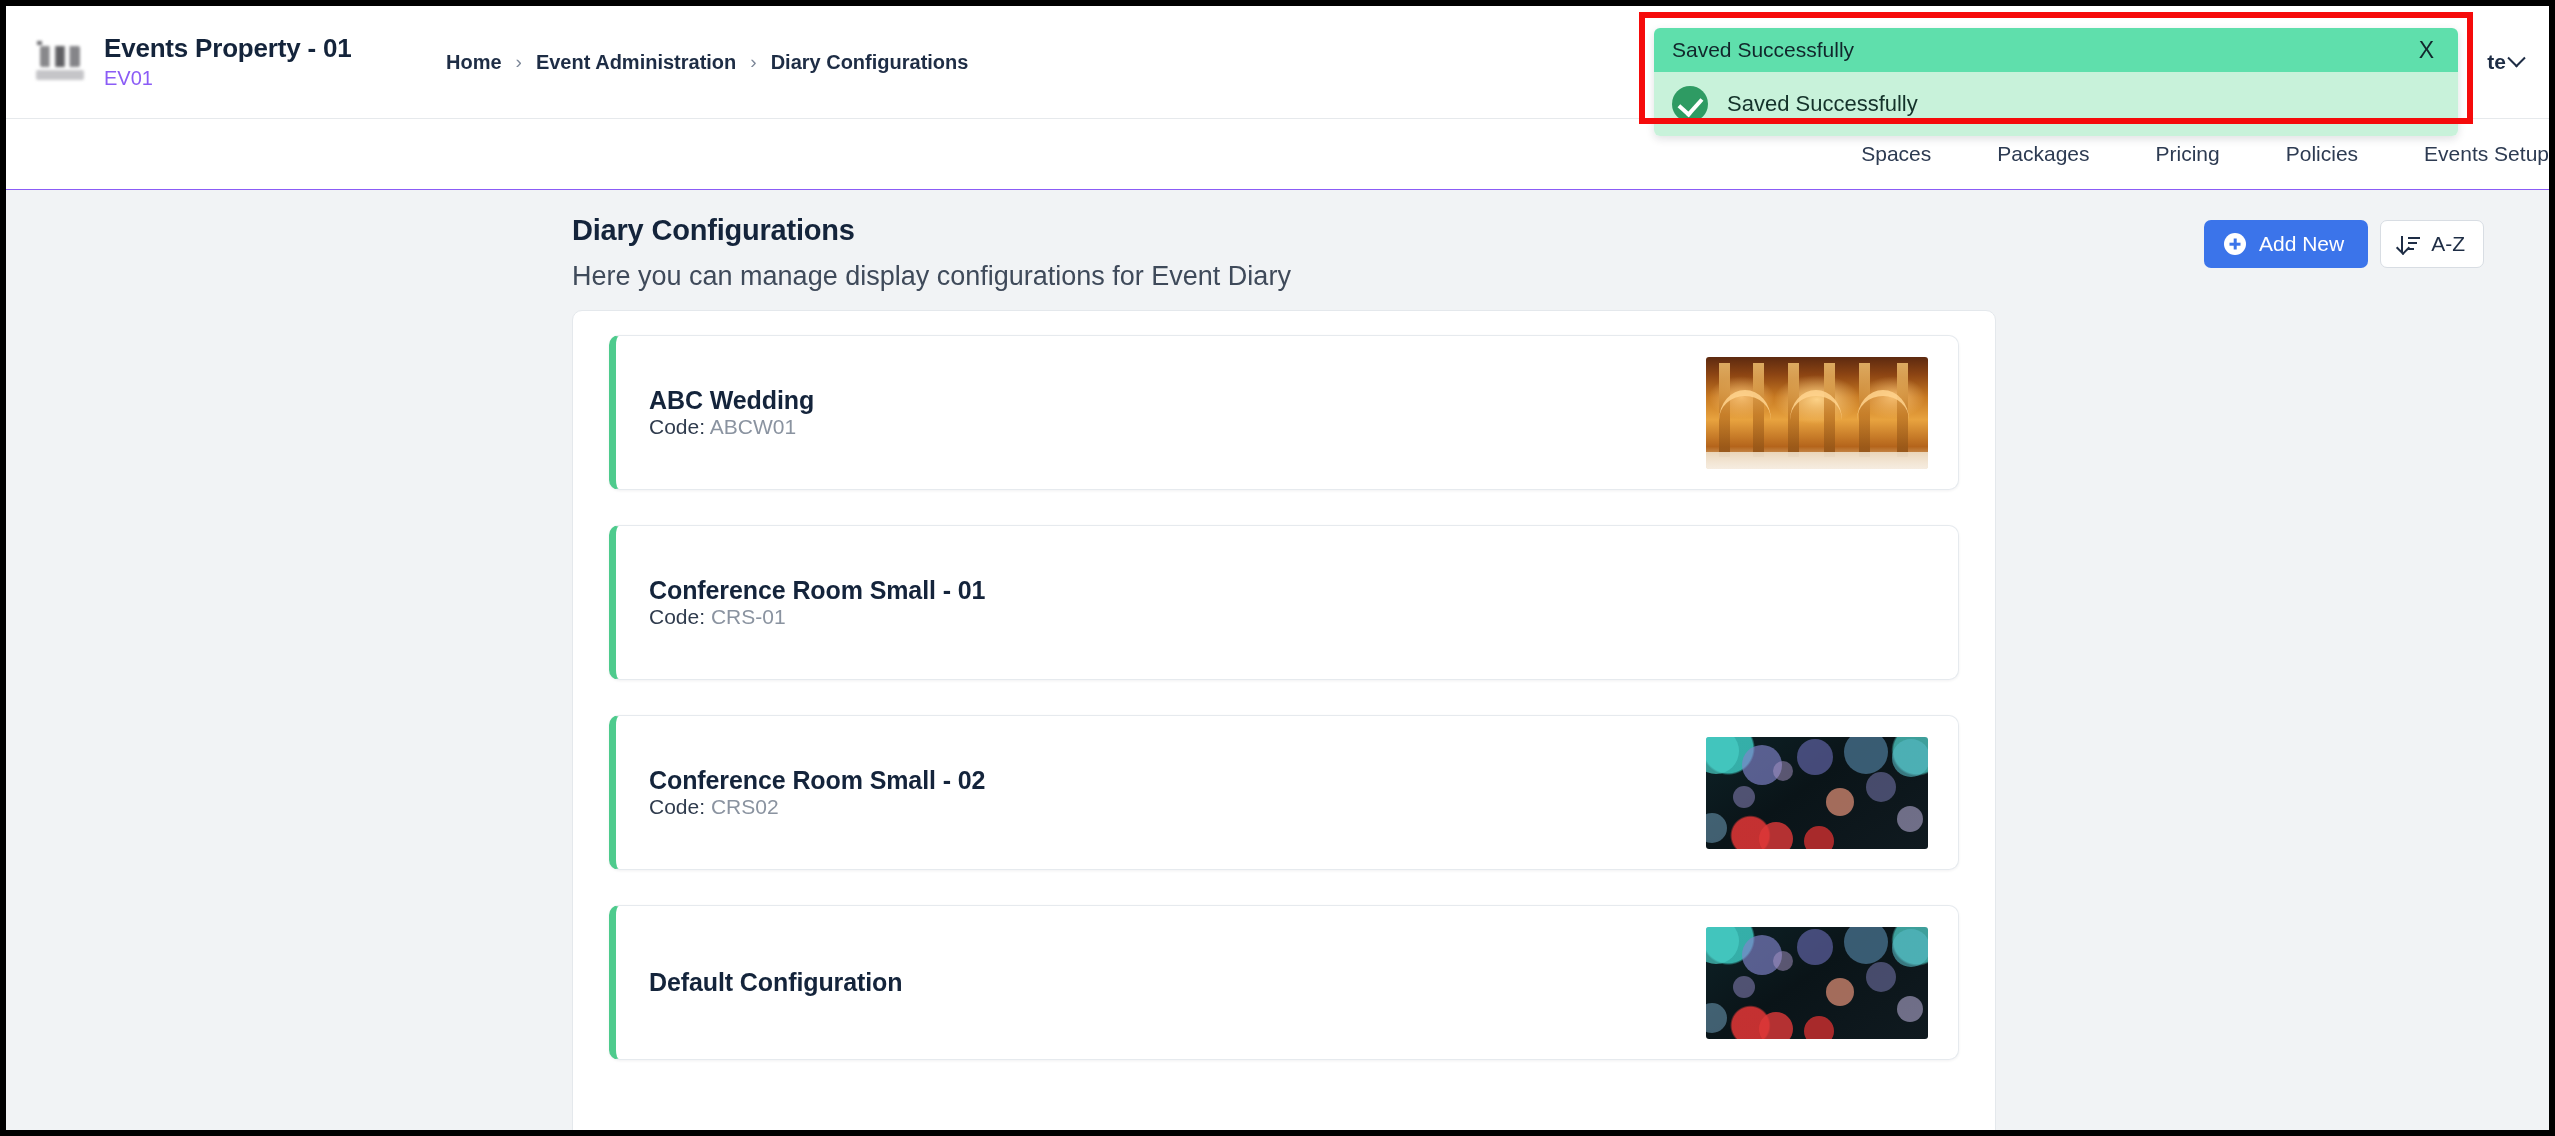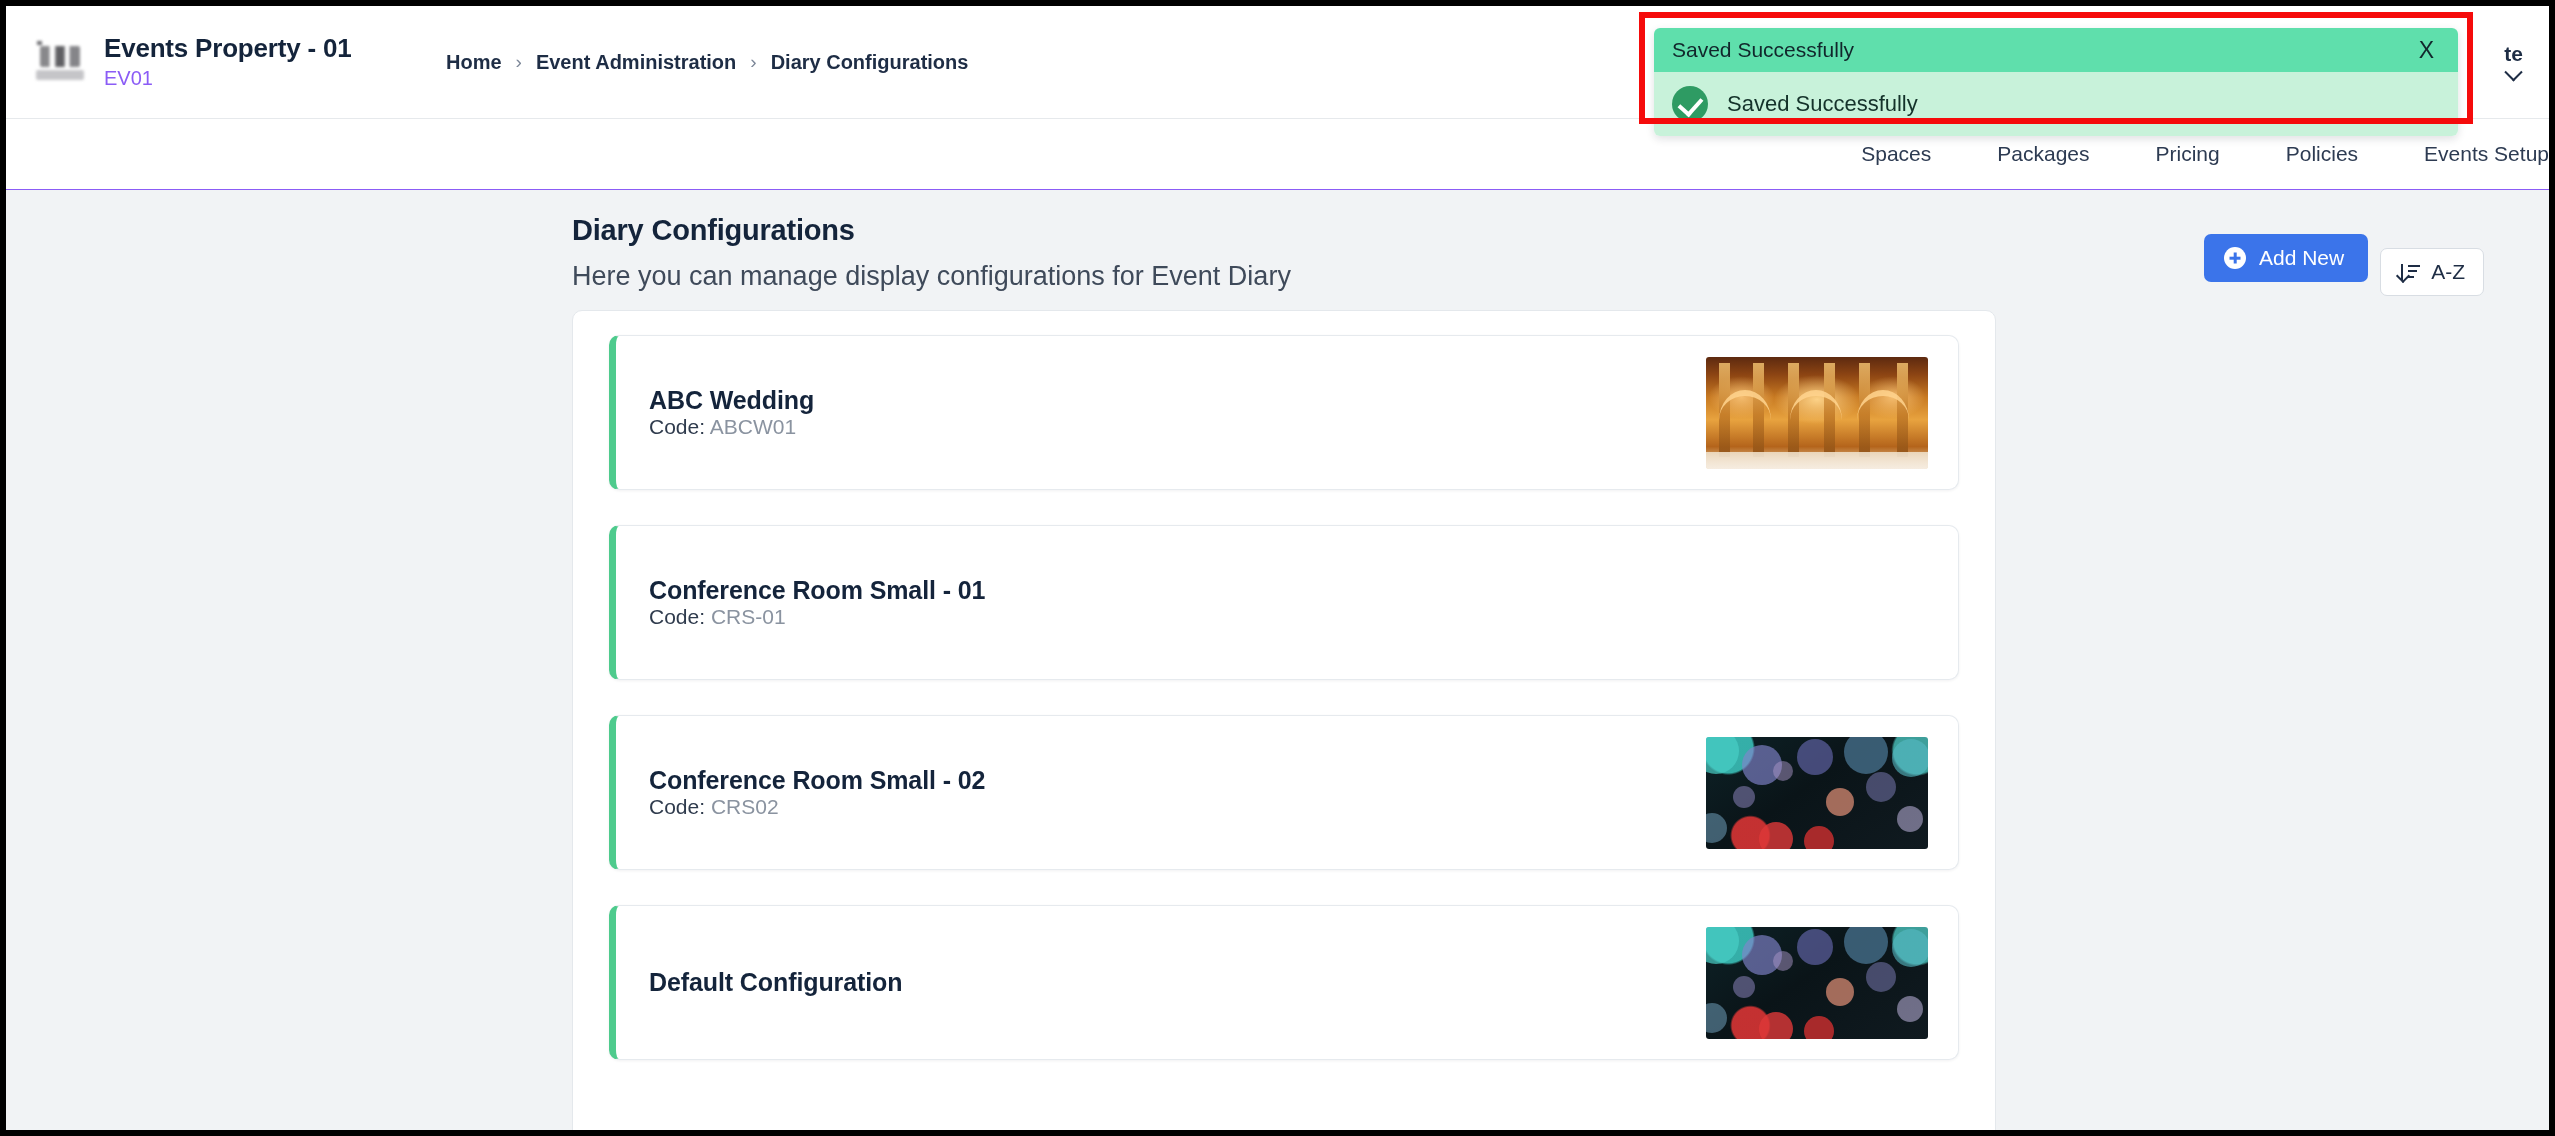--- a/index.html
+++ b/index.html
@@ -116,21 +116,20 @@
   }
   .user-menu {
     display: flex;
     align-items: center;
     gap: 4px;
     font-size: 21px;
     font-weight: 700;
     color: #1e2d45;
     cursor: pointer;
     white-space: nowrap;
-    flex-direction: column;
   }
   .chev {
     display: inline-block;
     width: 13px; height: 13px;
     border-right: 2.6px solid #1e2d45;
     border-bottom: 2.6px solid #1e2d45;
     transform: rotate(45deg) translate(-3px,-3px);
   }
 
   
@@ -223,21 +222,20 @@
     background: #ffffff;
     color: #1e2d45;
     border: 1px solid #d8dde3;
     border-radius: 7px;
     height: 48px;
     padding: 0 18px;
     font-size: 21px;
     font-family: inherit;
     font-weight: 400;
     cursor: pointer;
-    margin-top: 28px;
   }
   .sort-icon {
     position: relative;
     width: 21px; height: 19px;
     flex: none;
   }
   .sort-icon .arr {
     position: absolute;
     left: 2px; top: 1px;
     width: 2px; height: 16px;

